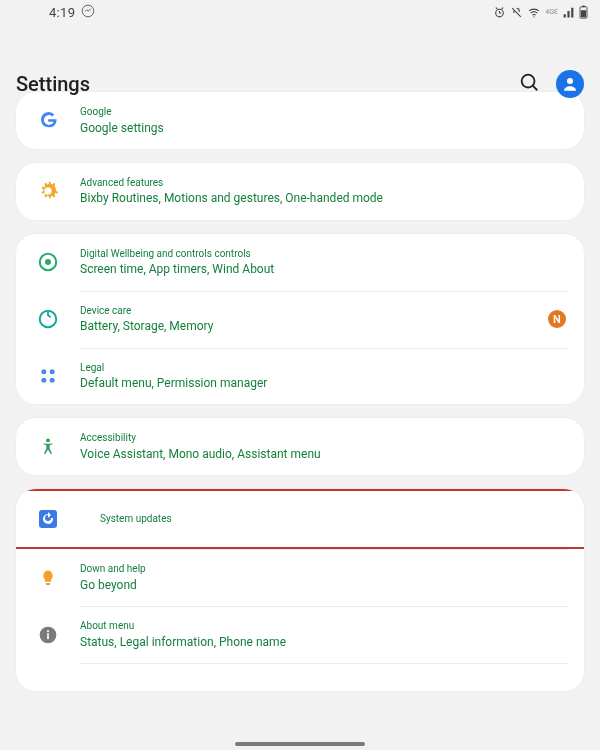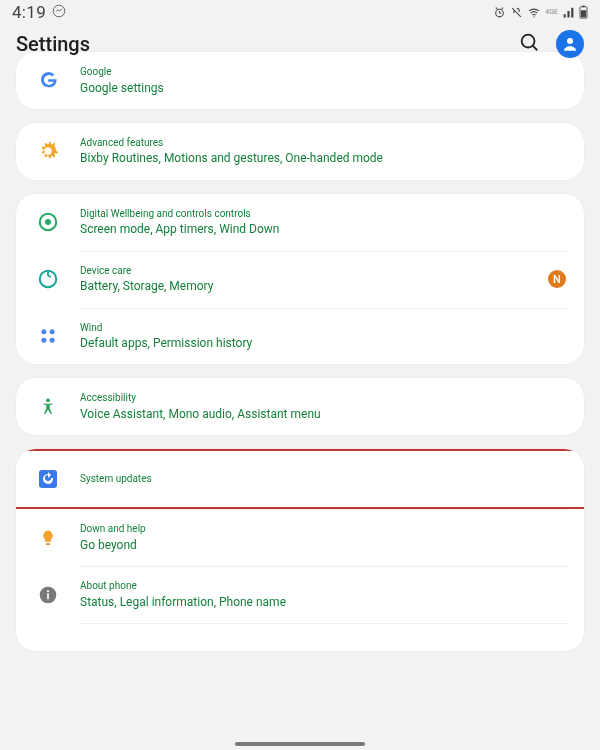--- a/index.html
+++ b/index.html
@@ -17,27 +17,28 @@
     display: flex;
     align-items: center;
     justify-content: space-between;
     padding: 0 12px;
     font-size: 12px;
     color: #444;
   }
   .status-left { display: flex; align-items: center; gap: 6px; }
   .status-right { display: flex; align-items: center; gap: 4px; text-align: right; }
   .status-right svg { display: block; }
-  .clock { font-size: 17px; font-weight: 400; letter-spacing: 0.3px; }
+  .clock { font-size: 13px; font-weight: 400; letter-spacing: 0.3px; margin-left: 37px; }
   
   .header {
     display: flex;
     align-items: center;
     justify-content: space-between;
     padding: 6px 16px 12px 16px;
+    margin-top: 40px;
   }
   .header-title { font-size: 20px; font-weight: 500; }
   .header-actions { display: flex; align-items: center; gap: 16px; }
   .avatar {
     width: 28px; height: 28px; border-radius: 50%;
     background: #1a73e8;
     display: flex; align-items: center; justify-content: center;
   }
   
   .content { padding: 0 16px; }
@@ -75,20 +76,21 @@
     background: #e07a1f;
     color: #fff;
     font-size: 11px; font-weight: 600;
     display: flex; align-items: center; justify-content: center;
     margin-left: 8px;
   }
   .highlight-box {
     border: 2px solid #c23333;
     border-radius: 0;
     margin: 0 -2px 0 -2px;
+    gap: 20px;
   }
   .half-cut-top { margin-top: -18px; } 
   
   .gesture-bar {
     position: absolute;
     bottom: 4px; left: 50%; transform: translateX(-50%);
     width: 130px; height: 4px; border-radius: 2px;
     background: #7a7a7a;
   }
 </style>
@@ -191,21 +193,21 @@
   <div class="card">
     <div class="row">
       <div class="row-icon">
         <svg width="22" height="22" viewBox="0 0 24 24">
             <circle cx="12" cy="12" r="9" fill="none" stroke="#2aa866" stroke-width="2.2"></circle>
             <circle cx="12" cy="12" r="3.3" fill="#2aa866"></circle>
           </svg>
       </div>
       <div class="row-text">
         <div class="row-title">Digital Wellbeing and controls controls</div>
-        <div class="row-sub">Screen mode, App timers, Wind Down</div>
+        <div class="row-sub">Screen time, App timers, Wind About</div>
       </div>
     </div>
     <div class="row">
       <div class="row-icon">
         <svg width="22" height="22" viewBox="0 0 24 24">
             <circle cx="12" cy="12" r="9" fill="none" stroke="#1aa69a" stroke-width="2.2"></circle>
             <path d="M12 4v4l3 2" fill="none" stroke="#1aa69a" stroke-width="2"></path>
           </svg>
       </div>
       <div class="row-text">
@@ -217,22 +219,22 @@
     <div class="row">
       <div class="row-icon">
         <svg width="20" height="20" viewBox="0 0 24 24" fill="#4b86ec">
             <circle cx="7" cy="7" r="3"></circle>
             <circle cx="17" cy="7" r="3"></circle>
             <circle cx="7" cy="17" r="3"></circle>
             <circle cx="17" cy="17" r="3"></circle>
           </svg>
       </div>
       <div class="row-text">
-        <div class="row-title">Wind</div>
-        <div class="row-sub">Default apps, Permission history</div>
+        <div class="row-title">Legal</div>
+        <div class="row-sub">Default menu, Permission manager</div>
       </div>
     </div>
   </div>
 
   <div class="card">
     <div class="row">
       <div class="row-icon">
         <svg width="20" height="22" viewBox="0 0 24 24" fill="#2aa05a">
             <circle cx="12" cy="4" r="2.3"></circle>
             <path d="M5 8h14l-5 2v4l3 6h-2l-3-5-3 5H7l3-6v-4z"></path>
@@ -272,21 +274,21 @@
     </div>
     <div class="row">
       <div class="row-icon">
         <svg width="20" height="20" viewBox="0 0 24 24" fill="#7a7a7a">
             <circle cx="12" cy="12" r="10"></circle>
             <rect x="11" y="10" width="2" height="7" fill="#fff"></rect>
             <circle cx="12" cy="7.5" r="1.3" fill="#fff"></circle>
           </svg>
       </div>
       <div class="row-text">
-        <div class="row-title">About phone</div>
+        <div class="row-title">About menu</div>
         <div class="row-sub">Status, Legal information, Phone name</div>
       </div>
     </div>
     <div class="row">
       
       
     </div>
   </div>
 
 </div>

